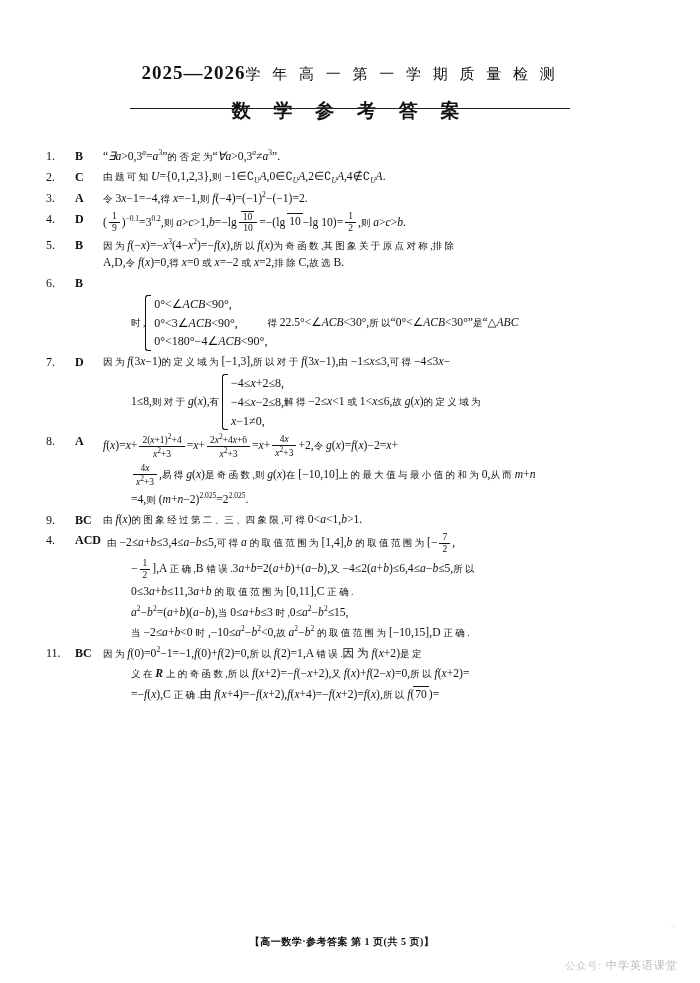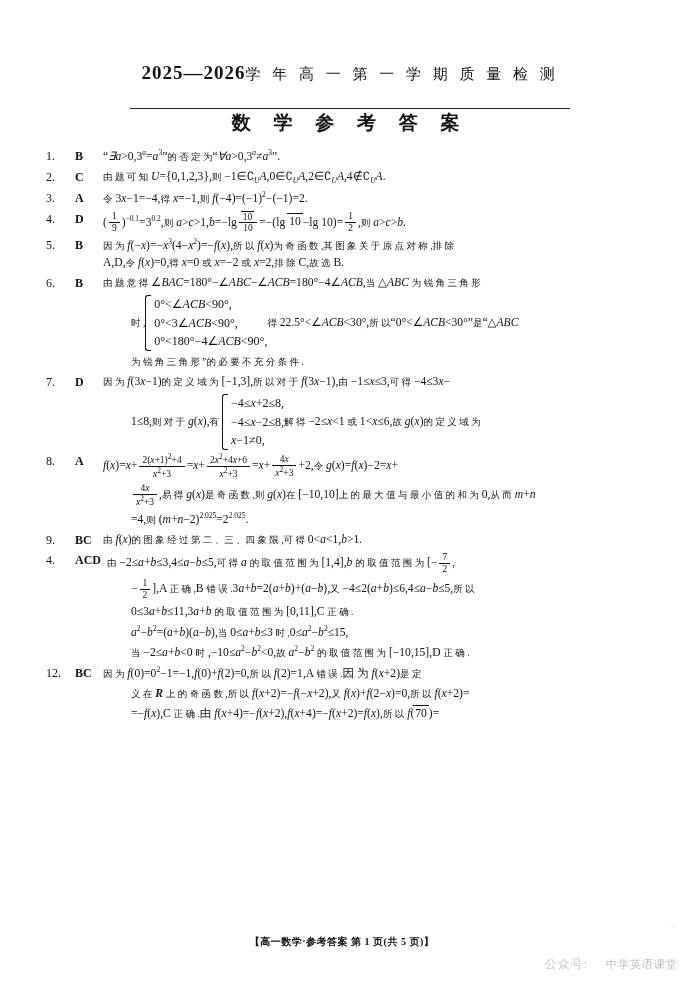--- a/index.html
+++ b/index.html
@@ -26,21 +26,21 @@
     white-space:nowrap;
   }
   .hdr-year{
     font-family:"Liberation Serif", serif;
     font-size:19px;
     font-weight:bold;
     letter-spacing:1px;
   }
   .hdr-sp{ letter-spacing:4px; font-size:15px; }
   .hdr-title{
-    margin-top:26px;
+    margin-top:14px;
     font-size:19px;
     font-weight:bold;
     letter-spacing:9px;
   }
   .rule{
     position:absolute;
     left:130px;right:130px;
     top:108px;
     border-bottom:1px solid #222;
   }
@@ -126,21 +126,21 @@
     letter-spacing:0.5px;
   }
   .watermark{
     position:absolute;
     right:22px;
     bottom:10px;
     font-size:11px;
     color:#b9b9b9;
     letter-spacing:1px;
   }
-  .wm-left{ color:#c6c6c6; font-size:12px; margin-right:18px;}
+  .wm-left{ color:#c6c6c6; font-size:10px; margin-right:4px;}
   .pagemark{
     position:absolute;
     right:24px;
     bottom:52px;
     font-size:8px;
     color:#bbb;
   }
 </style>
 </head>
 <body>
@@ -178,39 +178,33 @@
         <div class="txt">(<span class="frac"><span class="n">1</span><span class="d">9</span></span>)<sup>−0.1</sup>=3<sup>0.2</sup>,<span class="cn">则</span> <span class="mt">a</span>&gt;<span class="mt">c</span>&gt;1,<span class="mt">b</span>=−lg<span class="frac"><span class="n"><span class="sqrt">10</span></span><span class="d">10</span></span>=−(lg <span class="sqrt">10</span>−lg 10)=<span class="frac"><span class="n">1</span><span class="d">2</span></span>,<span class="cn">则</span> <span class="mt">a</span>&gt;<span class="mt">c</span>&gt;<span class="mt">b</span>.</div>
       </div>
       <div class="item">
         <div class="num">5.</div>
         <div class="ans">B</div>
         <div class="txt"><span class="cn">因 为</span> <span class="mt">f</span>(−<span class="mt">x</span>)=−<span class="mt">x</span><sup>3</sup>(4−<span class="mt">x</span><sup>2</sup>)=−<span class="mt">f</span>(<span class="mt">x</span>),<span class="cn">所 以</span> <span class="mt">f</span>(<span class="mt">x</span>)<span class="cn">为 奇 函 数 ,其 图 象 关 于 原 点 对 称 ,排 除</span><br>A,D,<span class="cn">令</span> <span class="mt">f</span>(<span class="mt">x</span>)=0,<span class="cn">得</span> <span class="mt">x</span>=0 <span class="cn">或</span> <span class="mt">x</span>=−2 <span class="cn">或</span> <span class="mt">x</span>=2,<span class="cn">排 除</span> C,<span class="cn">故 选</span> B.</div>
       </div>
       <div class="item">
         <div class="num">6.</div>
         <div class="ans">B</div>
-        <div class="txt"><span class="cn">由 题 意 得</span> ∠<span class="mt">BAC</span>=180°−∠<span class="mt">ABC</span>−∠<span class="mt">ACB</span>=180°−4∠<span class="mt">ACB</span>,<span class="cn">当</span> △<span class="mt">ABC</span> <span class="cn">为 锐 角 三 角 形</span></div>
       </div>
       <div class="item cont">
         <div class="num"></div>
         <div class="ans"></div>
         <div class="txt"><span class="cn">时 ,</span><span class="brace">
             <span class="bar"></span>
             <span class="rows">
               <span class="blk">0°&lt;∠<span class="mt">ACB</span>&lt;90°,</span>
               <span class="blk">0°&lt;3∠<span class="mt">ACB</span>&lt;90°,</span>
               <span class="blk">0°&lt;180°−4∠<span class="mt">ACB</span>&lt;90°,</span>
             </span>
           </span><span class="cn">得</span> 22.5°&lt;∠<span class="mt">ACB</span>&lt;30°,<span class="cn">所 以</span>“0°&lt;∠<span class="mt">ACB</span>&lt;30°”<span class="cn">是</span>“△<span class="mt">ABC</span></div>
       </div>
-      <div class="item cont">
-        <div class="num"></div>
-        <div class="ans"></div>
-        <div class="txt"><span class="cn">为 锐 角 三 角 形 ”的 必 要 不 充 分 条 件 .</span></div>
-      </div>
       <div class="item">
         <div class="num">7.</div>
         <div class="ans">D</div>
         <div class="txt"><span class="cn">因 为</span> <span class="mt">f</span>(3<span class="mt">x</span>−1)<span class="cn">的 定 义 域 为</span> [−1,3],<span class="cn">所 以 对 于</span> <span class="mt">f</span>(3<span class="mt">x</span>−1),<span class="cn">由</span> −1≤<span class="mt">x</span>≤3,<span class="cn">可 得</span> −4≤3<span class="mt">x</span>−</div>
       </div>
       <div class="item cont">
         <div class="num"></div>
         <div class="ans"></div>
         <div class="txt">1≤8,<span class="cn">则 对 于</span> <span class="mt">g</span>(<span class="mt">x</span>),<span class="cn">有</span> <span class="brace">
             <span class="bar"></span>
@@ -260,21 +254,21 @@
         <div class="num"></div>
         <div class="ans"></div>
         <div class="txt"><span class="mt">a</span><sup>2</sup>−<span class="mt">b</span><sup>2</sup>=(<span class="mt">a</span>+<span class="mt">b</span>)(<span class="mt">a</span>−<span class="mt">b</span>),<span class="cn">当</span> 0≤<span class="mt">a</span>+<span class="mt">b</span>≤3 <span class="cn">时 ,</span>0≤<span class="mt">a</span><sup>2</sup>−<span class="mt">b</span><sup>2</sup>≤15,</div>
       </div>
       <div class="item cont">
         <div class="num"></div>
         <div class="ans"></div>
         <div class="txt"><span class="cn">当</span> −2≤<span class="mt">a</span>+<span class="mt">b</span>&lt;0 <span class="cn">时</span> ,−10≤<span class="mt">a</span><sup>2</sup>−<span class="mt">b</span><sup>2</sup>&lt;0,<span class="cn">故</span> <span class="mt">a</span><sup>2</sup>−<span class="mt">b</span><sup>2</sup> <span class="cn">的 取 值 范 围 为</span> [−10,15],D <span class="cn">正 确 .</span></div>
       </div>
       <div class="item">
-        <div class="num">12.</div>
+        <div class="num">11.</div>
         <div class="ans">BC</div>
         <div class="txt"><span class="cn">因 为</span> <span class="mt">f</span>(0)=0<sup>2</sup>−1=−1,<span class="mt">f</span>(0)+<span class="mt">f</span>(2)=0,<span class="cn">所 以</span> <span class="mt">f</span>(2)=1,A <span class="cn">错 误 .</span>因 为 <span class="mt">f</span>(<span class="mt">x</span>+2)<span class="cn">是 定</span></div>
       </div>
       <div class="item cont">
         <div class="num"></div>
         <div class="ans"></div>
         <div class="txt"><span class="cn">义 在</span> <span class="mt"><b>R</b></span> <span class="cn">上 的 奇 函 数 ,所 以</span> <span class="mt">f</span>(<span class="mt">x</span>+2)=−<span class="mt">f</span>(−<span class="mt">x</span>+2),<span class="cn">又</span> <span class="mt">f</span>(<span class="mt">x</span>)+<span class="mt">f</span>(2−<span class="mt">x</span>)=0,<span class="cn">所 以</span> <span class="mt">f</span>(<span class="mt">x</span>+2)=</div>
       </div>
       <div class="item cont">
         <div class="num"></div>

